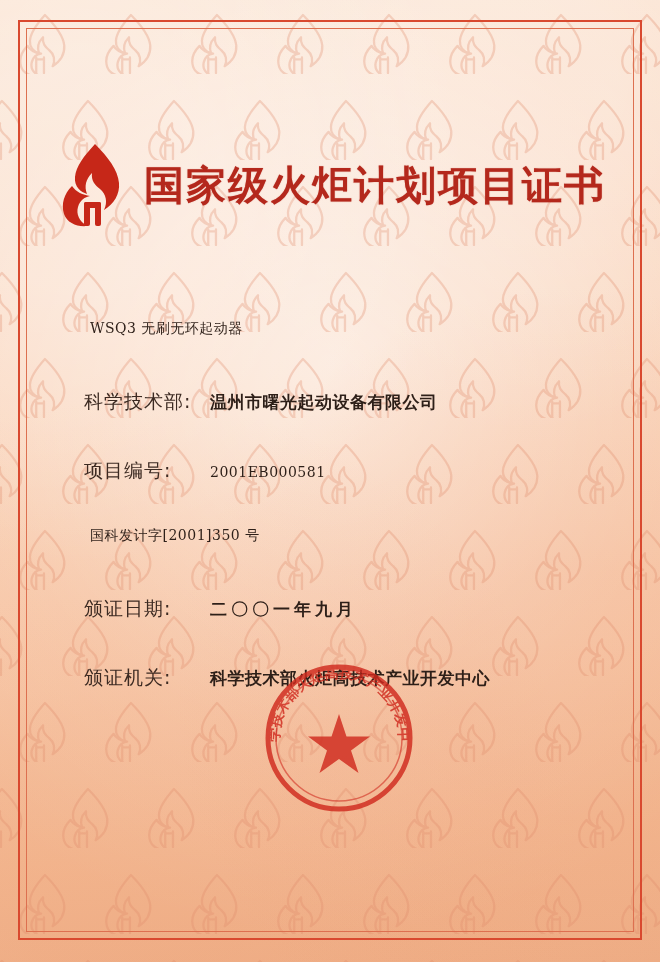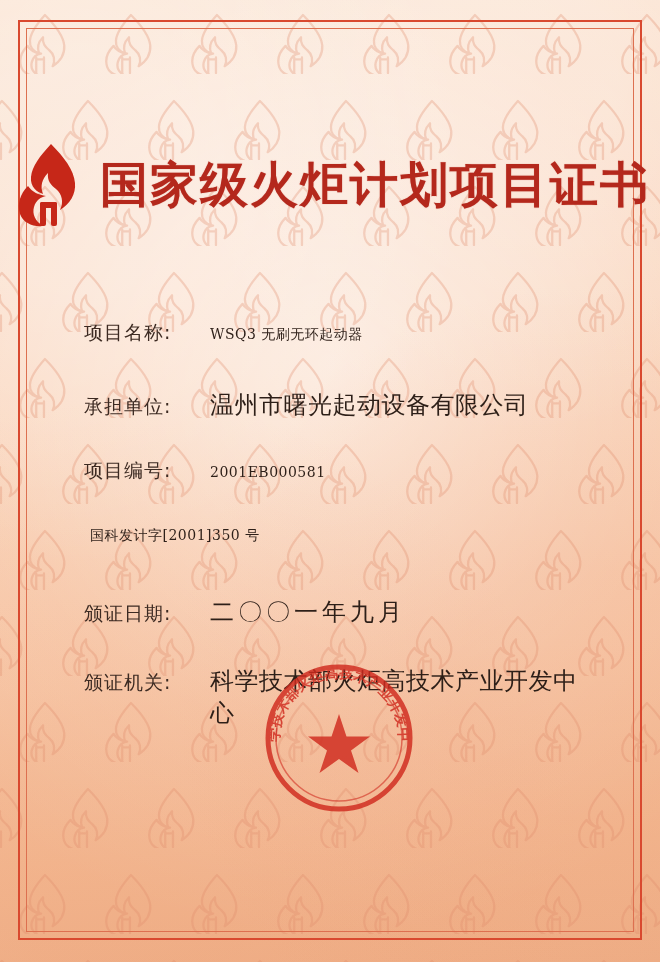--- a/index.html
+++ b/index.html
@@ -89,21 +89,21 @@
     justify-content: center;
     gap: 14px;
   }
   #logo-mark {
     width: 76px;
     height: 86px;
     flex: 0 0 76px;
   }
   #cert-title {
     font-family: "DejaVu Sans", "Liberation Sans", sans-serif;
-    font-size: 48px;
+    font-size: 40px;
     font-weight: bold;
     letter-spacing: 2px;
     color: #b4281c;
     text-shadow: 0 0 1px rgba(180,40,28,0.5);
     white-space: nowrap;
   }
 
   
   #fields {
     position: absolute;
@@ -126,21 +126,22 @@
   }
   .field-value {
     font-family: "DejaVu Serif", "Liberation Serif", serif;
     font-size: 14px;
     letter-spacing: 0.5px;
     color: #2d1f18;
     padding-left: 6px;
   }
   .field-value.cn {
     font-family: "DejaVu Sans", "Liberation Sans", sans-serif;
-    font-size: 24px;
+    font-size: 17px;
+    font-weight: bold;
   }
   .field-value.wide {
     letter-spacing: 4px;
   }
 
   
   #seal {
     position: absolute;
     left: 263px;
     top: 662px;
@@ -1119,26 +1120,25 @@
           <rect x="30" y="60" width="17" height="6" rx="2"></rect>
         </g>
       </svg>
     </div>
     <div id="cert-title">国家级火炬计划项目证书</div>
   </div>
 
   <div id="fields">
 
     <div class="field-row">
-      <div class="field-label">项目名称:</div>
       <div class="field-value">WSQ3 无刷无环起动器</div>
     </div>
 
     <div class="field-row">
-      <div class="field-label">承担单位:</div>
+      <div class="field-label">科学技术部:</div>
       <div class="field-value cn">温州市曙光起动设备有限公司</div>
     </div>
 
     <div class="field-row">
       <div class="field-label">项目编号:</div>
       <div class="field-value">2001EB000581</div>
     </div>
 
 
     <div class="field-row">

